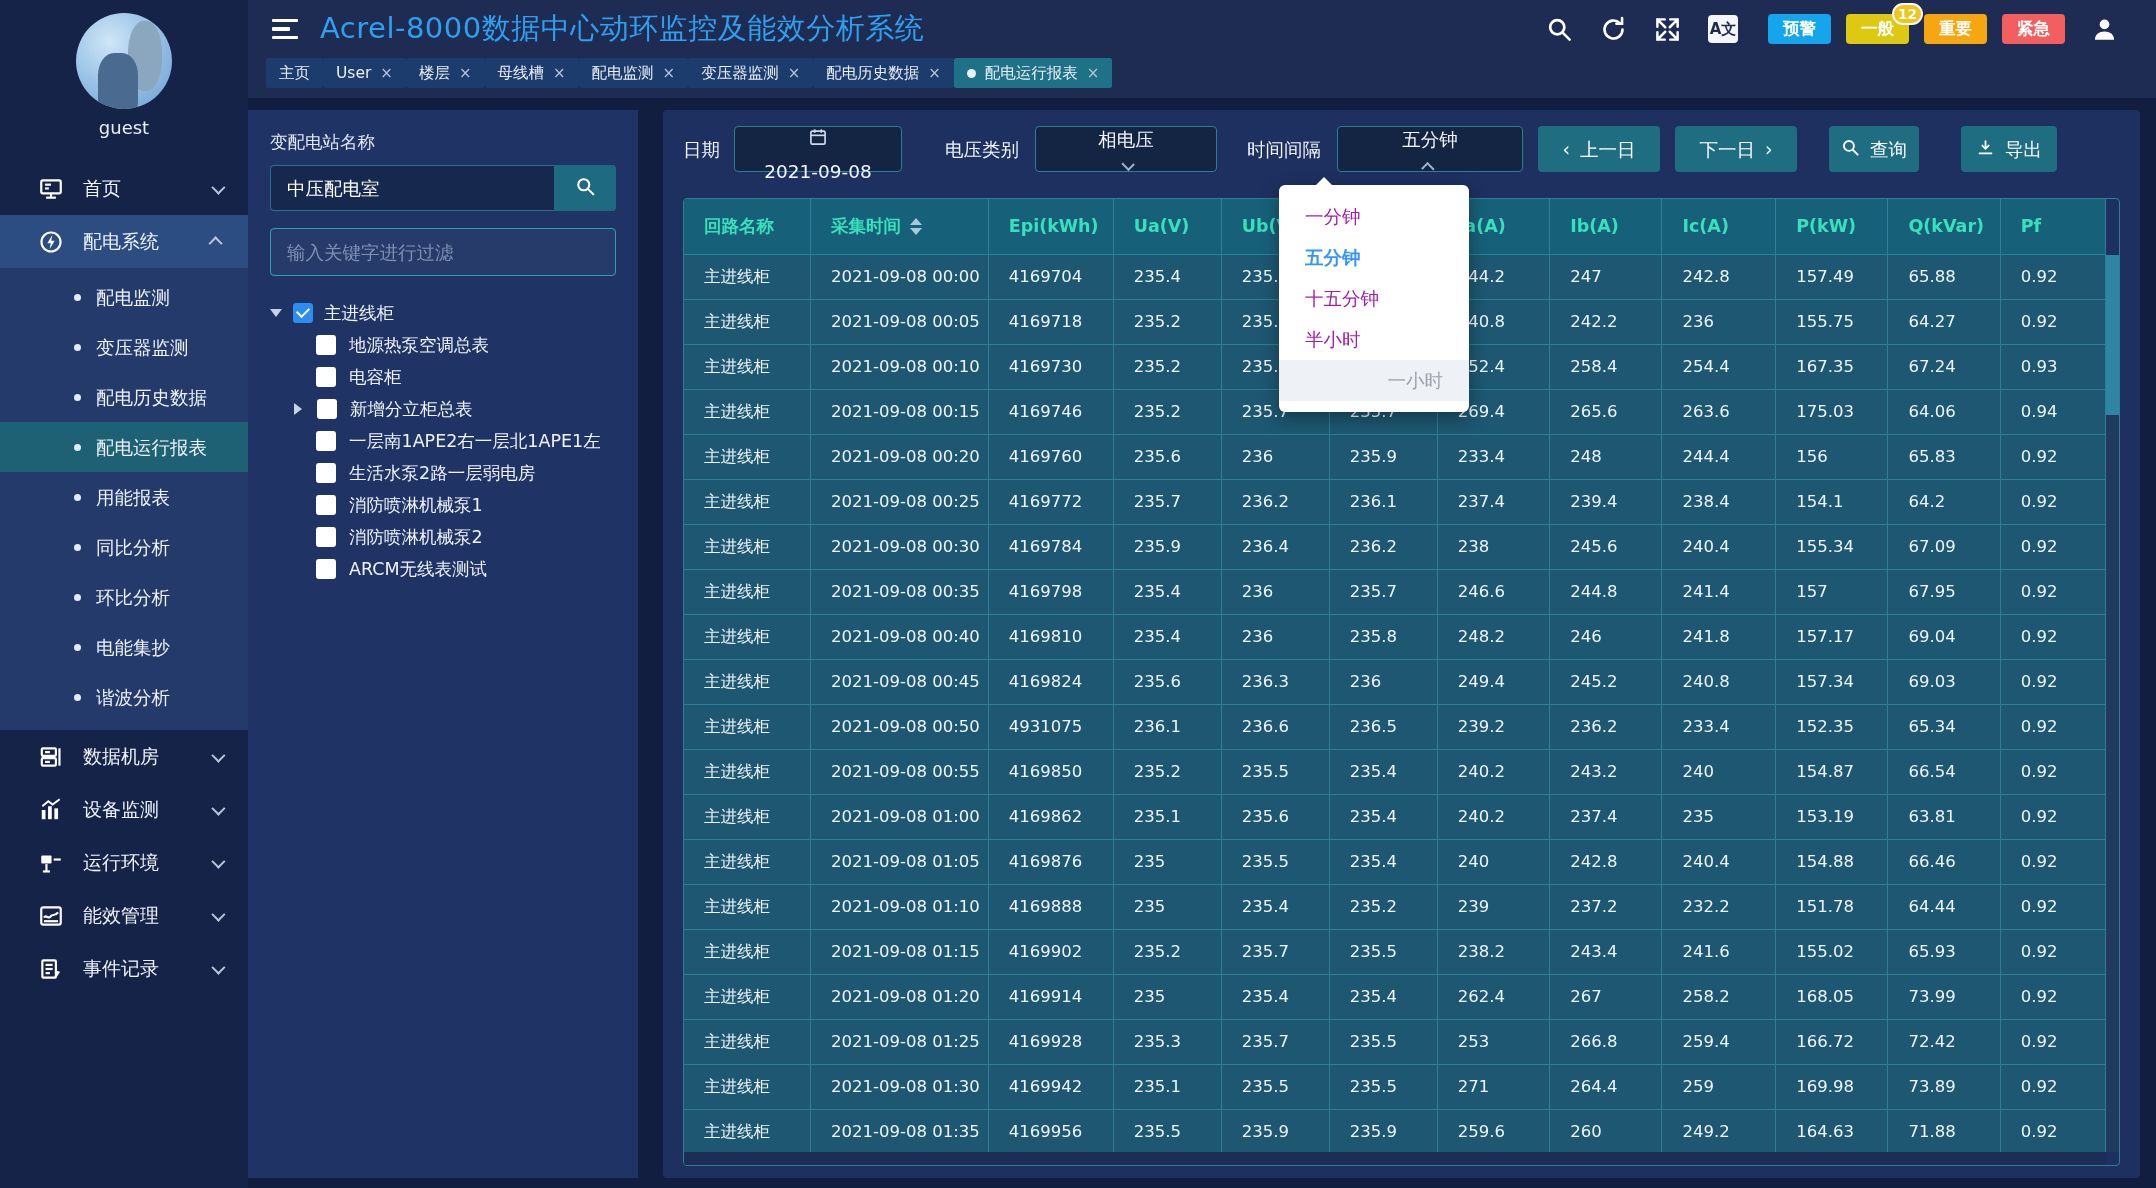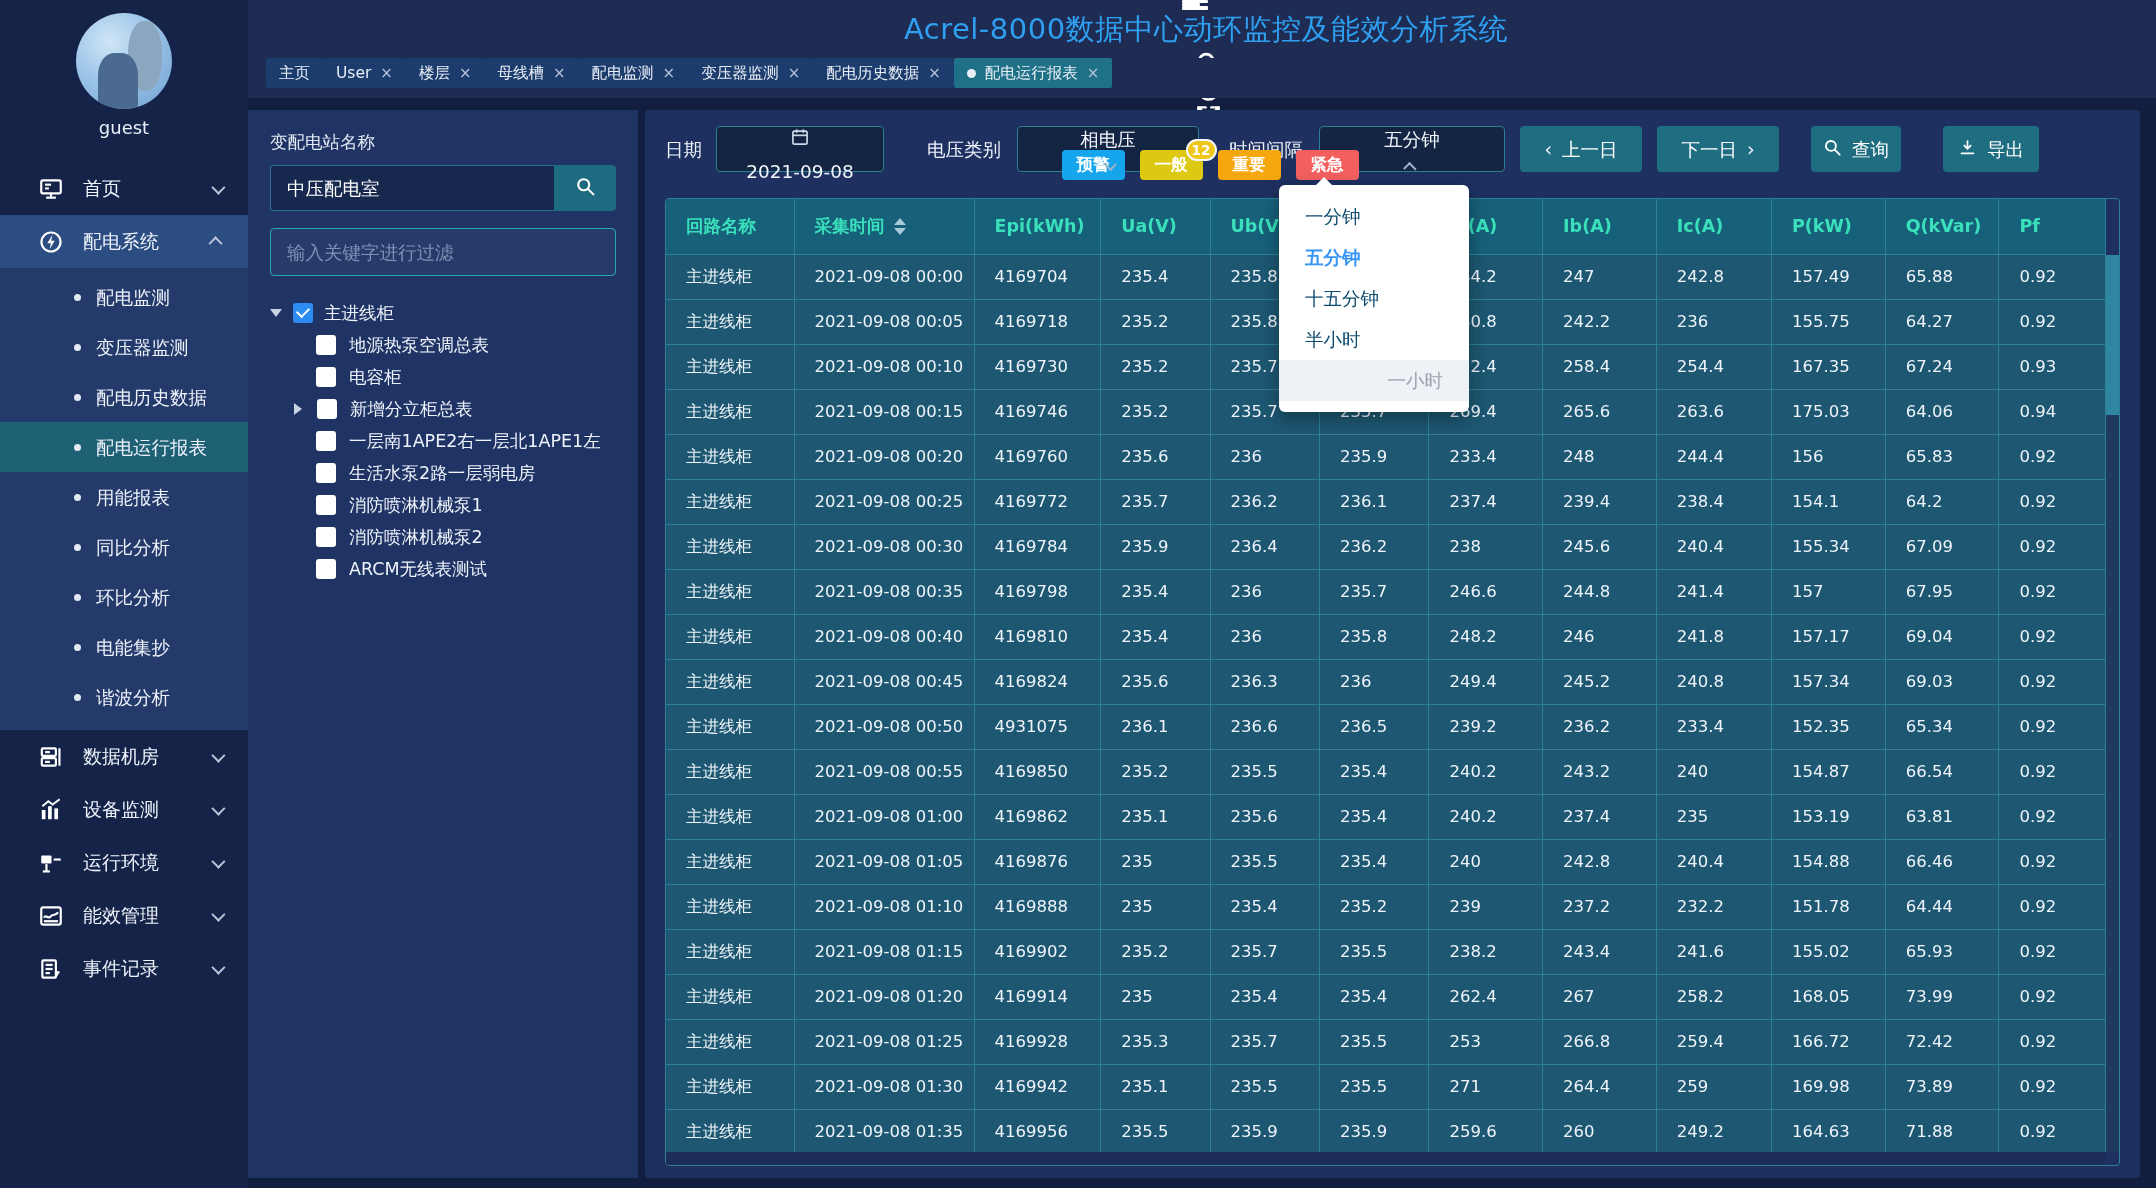--- a/index.html
+++ b/index.html
@@ -27,21 +27,21 @@
   .chev.down { transform:rotate(45deg) translateY(-2px); }
   .chev.up   { transform:rotate(-135deg) translateY(-2px); }
   .submenu { background:#243a6a; padding:4px 0 8px; }
   .submenu-item { height:50px; display:flex; align-items:center; padding-left:74px; gap:15px;
                   font-size:18.5px; cursor:pointer; }
   .submenu-item .bullet { width:7px; height:7px; border-radius:50%; background:#e3eaf4; flex-shrink:0; }
   .submenu-item.active { background:#1e6175; }
 
   
   .right-col { flex:1; display:flex; flex-direction:column; background:#121e40; }
-  .topbar { height:58px; background:#1e2b52; display:flex; align-items:center; padding:0 38px 0 24px;flex-direction:column; }
+  .topbar { height:58px; background:#1e2b52; display:flex; align-items:center; padding:0 38px 0 24px; }
   .hamburger { width:26px; height:20px; display:flex; flex-direction:column; justify-content:space-between; cursor:pointer; }
   .hamburger i { display:block; height:3.2px; background:#fff; border-radius:1px; }
   .hamburger i:nth-child(2){ width:70%; }
   .app-title { font-size:29px; color:#2f9ff0; margin-left:22px; letter-spacing:0.5px; white-space:nowrap; }
   .topbar-spacer { flex:1; }
   .icon-btn { width:27px; height:27px; margin-left:27px; cursor:pointer; display:inline-flex; }
   .icon-btn svg { width:100%; height:100%; }
   .translate-chip { margin-left:27px; width:30px; height:28px; background:#f4f6f9; color:#1c2b52;
                     border-radius:4px; font-size:15px; font-weight:bold; display:flex; align-items:center;
                     justify-content:center; cursor:pointer; }
@@ -54,21 +54,21 @@
   .user-btn { margin-left:26px; }
 
   .tabbar { height:40px; background:#1e2b52; display:flex; align-items:flex-start; padding-left:18px; }
   .tab { height:30px; padding:0 13px; display:inline-flex; align-items:center; gap:9px; background:#1c3c6d;
          font-size:15.5px; color:#eaeff7; border-radius:2px; cursor:pointer; white-space:nowrap; }
   .tab.active { background:#1f7187; }
   .tab .dot { width:9px; height:9px; border-radius:50%; background:#e8eef5; }
   .tab .close { font-size:15px; color:#b7c3d6; line-height:1; }
 
   
-  .content { flex:1; display:flex; gap:7px; padding:12px 16px 10px 0; min-height:0; }
+  .content { flex:1; display:flex; gap:25px; padding:12px 16px 10px 0; min-height:0; }
 
   .tree-panel { width:390px; flex-shrink:0; background:#1f3464; padding:20px 22px; }
   .station-label { font-size:17.5px; color:#e2e9f4; margin-bottom:11px; }
   .station-row { display:flex; height:46px; }
   .station-input { flex:1; background:#16284e; border:1px solid #2c6e90; border-right:none;
                    border-radius:4px 0 0 4px; color:#fff; font-size:18.5px; padding:0 16px; width:100%;
                    font-family:inherit; outline:none; }
   .station-search-btn { width:62px; background:#1e6a80; border:none; border-radius:0 4px 4px 0;
                         display:flex; align-items:center; justify-content:center; cursor:pointer; }
   .station-search-btn svg { width:21px; height:21px; }
@@ -130,21 +130,21 @@
   .sort .dn { border-top:7px solid #a8c9d8; }
   .vscroll { position:absolute; top:56px; right:0; bottom:13px; width:13px; background:#20395f; }
   .vthumb { position:absolute; top:0; left:0; width:13px; height:160px; background:#2e86a3; }
   .hscroll { position:absolute; left:0; right:13px; bottom:0; height:13px; background:#1c2d57; }
 
   
   .dropdown { position:absolute; left:1279px; top:185px; width:190px; background:#fff; border-radius:6px;
               box-shadow:0 6px 18px rgba(0,0,0,0.35); padding:11px 0; z-index:50; list-style:none; }
   .dropdown::before { content:""; position:absolute; top:-8px; left:36px; width:0; height:0;
               border-left:9px solid transparent; border-right:9px solid transparent; border-bottom:9px solid #fff; }
-  .dd-item { height:41px; line-height:41px; padding:0 26px; font-size:18.5px; color:#0c4a6e; cursor:pointer;
+  .dd-item { height:41px; line-height:41px; padding:0 26px; font-size:18.5px; color:#a21caf; cursor:pointer;
              white-space:nowrap; }
   .dd-item.selected { color:#3796f5; font-weight:bold; }
   .dd-item.hovered { background:#eef1f6; color:#9aa1ab;text-align:right; }
 </style>
 </head>
 <body>
 
 <div class="app">
 
   <aside class="sidebar">

